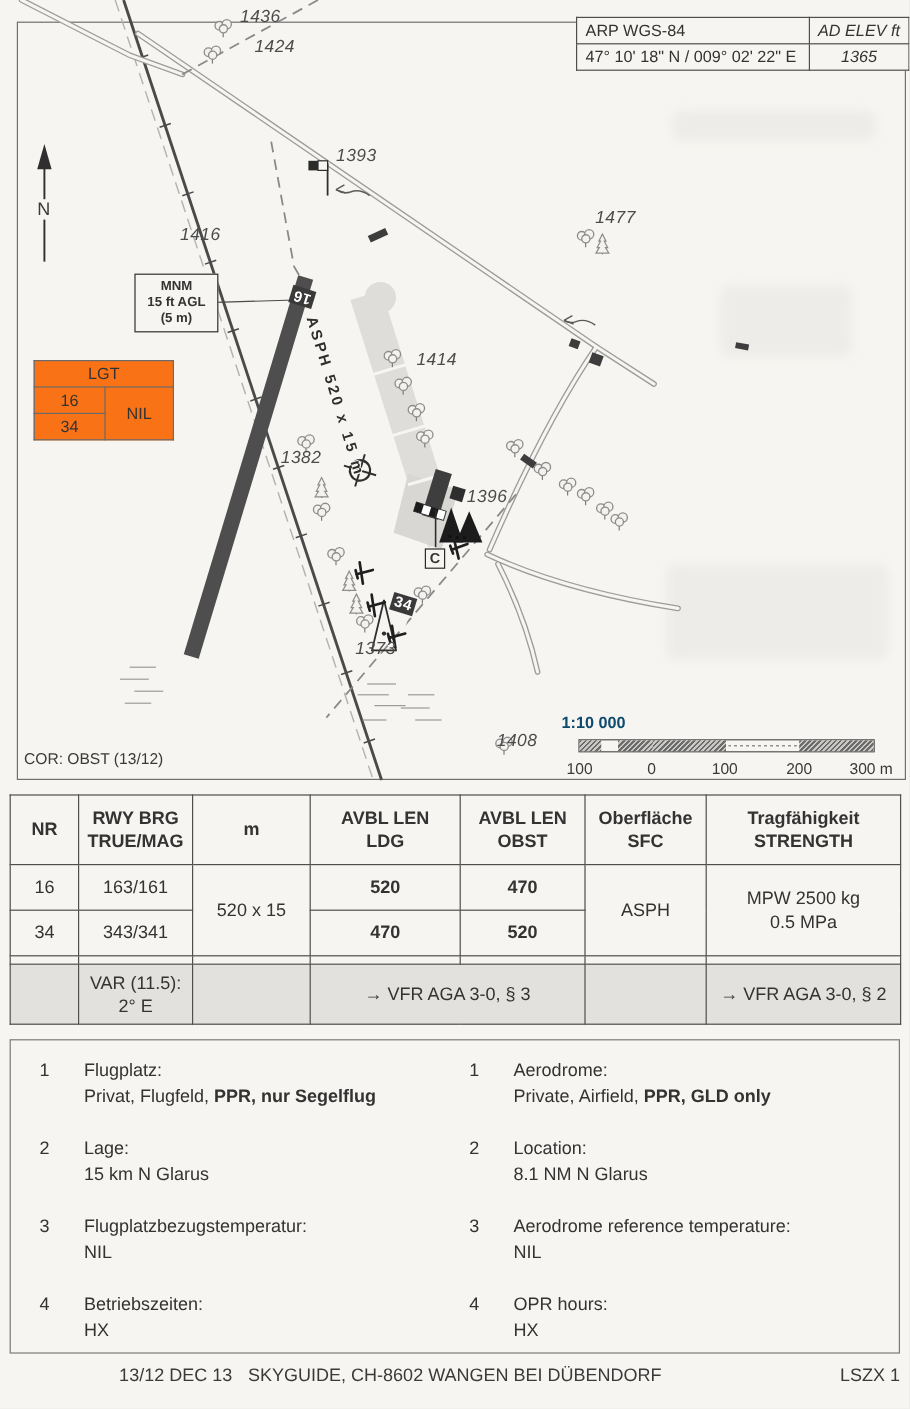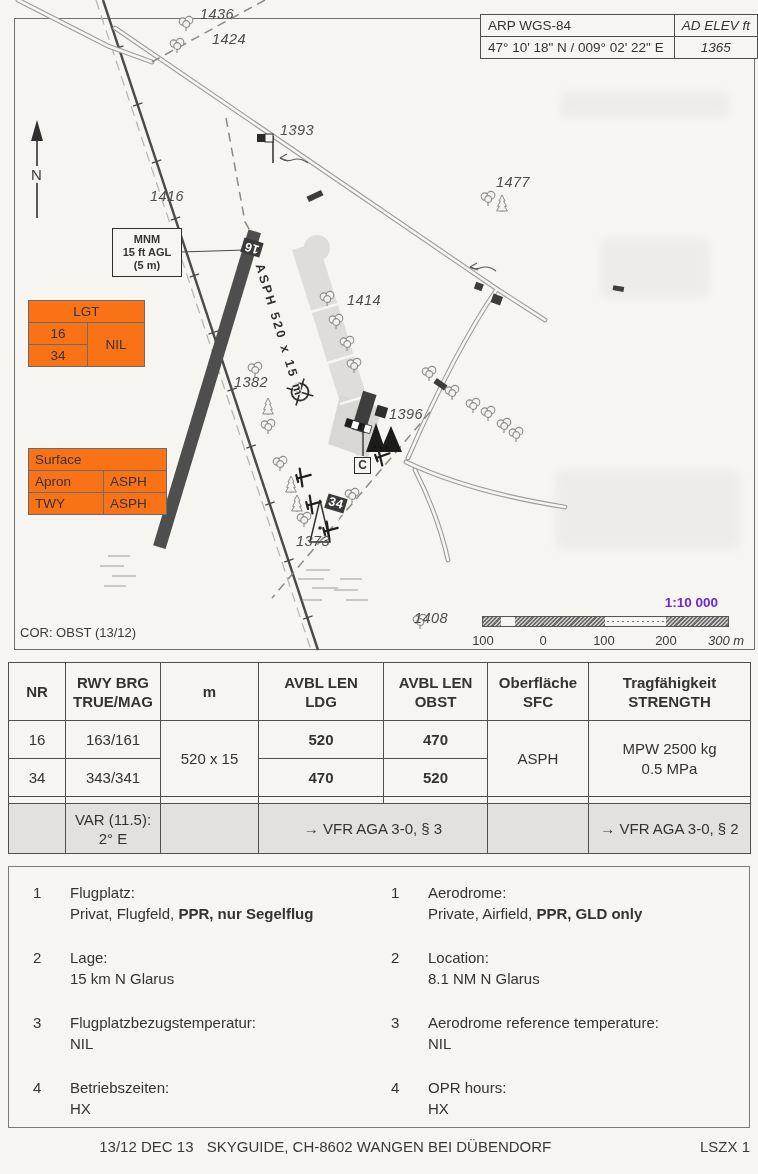--- a/index.html
+++ b/index.html
@@ -34,21 +34,21 @@
            padding:0 2.5px;line-height:15px;letter-spacing:.5px;}
   .rwy-asph{font-size:12.5px;font-weight:bold;color:#2e2e2e;letter-spacing:2.5px;white-space:nowrap;
             text-shadow:-1px 0 #f6f5f1,1px 0 #f6f5f1,0 -1px #f6f5f1,0 1px #f6f5f1;
             transform-origin:left top;transform:rotate(73deg);}
   .c-sign{width:15px;height:15px;border:1.6px solid #2b2b2b;background:#f6f5f1;text-align:center;
           font-size:12px;font-weight:bold;line-height:15px;}
 
   .cor{font-size:13px;color:#3a3a3a;}
 
   
-  .sc-title{width:250px;text-align:right;font-size:13.5px;font-weight:bold;color:#6d28d9;}
+  .sc-title{width:250px;text-align:left;font-size:13.5px;font-weight:bold;color:#0c4a6e;}
   .sc-bar{width:245px;height:9px;border:1px solid #555;display:flex;background:#f6f5f1;}
   .sc-bar .seg{height:100%;}
   .hatch{background:repeating-linear-gradient(135deg,#6b6b6b 0 1.5px,#c9c8c4 1.5px 3px);}
   .sub{display:flex;width:61px;}
   .dotwrap{position:relative;}
   .dotline{position:absolute;left:2px;right:2px;top:4px;height:1px;
            background:repeating-linear-gradient(90deg,#777 0 2px,transparent 2px 5px);}
   .sc-lab{font-size:13px;color:#3a3a3a;text-align:center;width:44px;}
 
   
@@ -300,35 +300,20 @@
     <tr>
       <td style="width:46px;">16</td>
       <td rowspan="2" style="width:44px;">NIL</td>
     </tr>
     <tr>
           <td>34</td>
         </tr>
   </tbody>
     </table>
 
-  <table class="abs z3 mini" style="left:28px;top:448px;">
-    <tbody>
-        <tr>
-          <td colspan="2" class="l" style="width:112px;">Surface</td>
-        </tr>
-    <tr>
-      <td class="l" style="width:62px;">Apron</td>
-      <td class="l" style="width:50px;">ASPH</td>
-    </tr>
-    <tr>
-      <td class="l">TWY</td>
-      <td class="l">ASPH</td>
-    </tr>
-  </tbody>
-    </table>
 
   <div class="abs z3 rwy-num" style="left:242px;top:240px;transform:rotate(197deg);">16</div>
   <div class="abs z3 rwy-num" style="left:326px;top:496px;transform:rotate(17deg);">34</div>
   <div class="abs z3 rwy-asph" style="left:266px;top:262px;">ASPH 520 x 15 m</div>
 
   <div class="abs z3 c-sign" style="left:354px;top:457px;">C</div>
 
   <div class="abs z3 cor" style="left:20px;top:625px;">COR: OBST (13/12)</div>
 
   <div class="abs z3 sc-title" style="left:468px;top:595px;">1:10 000</div>
@@ -341,21 +326,21 @@
     <span class="seg hatch" style="width:61px;"></span>
     <span class="seg dotwrap" style="width:61px;">
         <span class="dotline"></span>
       </span>
     <span class="seg hatch" style="width:62px;"></span>
   </div>
   <div class="abs z3 sc-lab" style="left:461px;top:633px;">100</div>
   <div class="abs z3 sc-lab" style="left:521px;top:633px;">0</div>
   <div class="abs z3 sc-lab" style="left:582px;top:633px;">100</div>
   <div class="abs z3 sc-lab" style="left:644px;top:633px;">200</div>
-  <div class="abs z3 sc-lab" style="left:698px;top:633px;width:56px;font-style:italic;">300 m</div>
+  <div class="abs z3 sc-lab" style="left:698px;top:633px;width:56px;">300 m</div>
 
   <table class="abs z3 info" style="left:480px;top:14px;">
     <tbody>
         <tr>
       <td style="width:198px;">ARP WGS-84</td>
       <td class="it-right" style="width:60px;">AD ELEV ft</td>
     </tr>
     <tr>
       <td>47° 10' 18" N / 009° 02' 22" E</td>
       <td class="it-right">1365</td>

